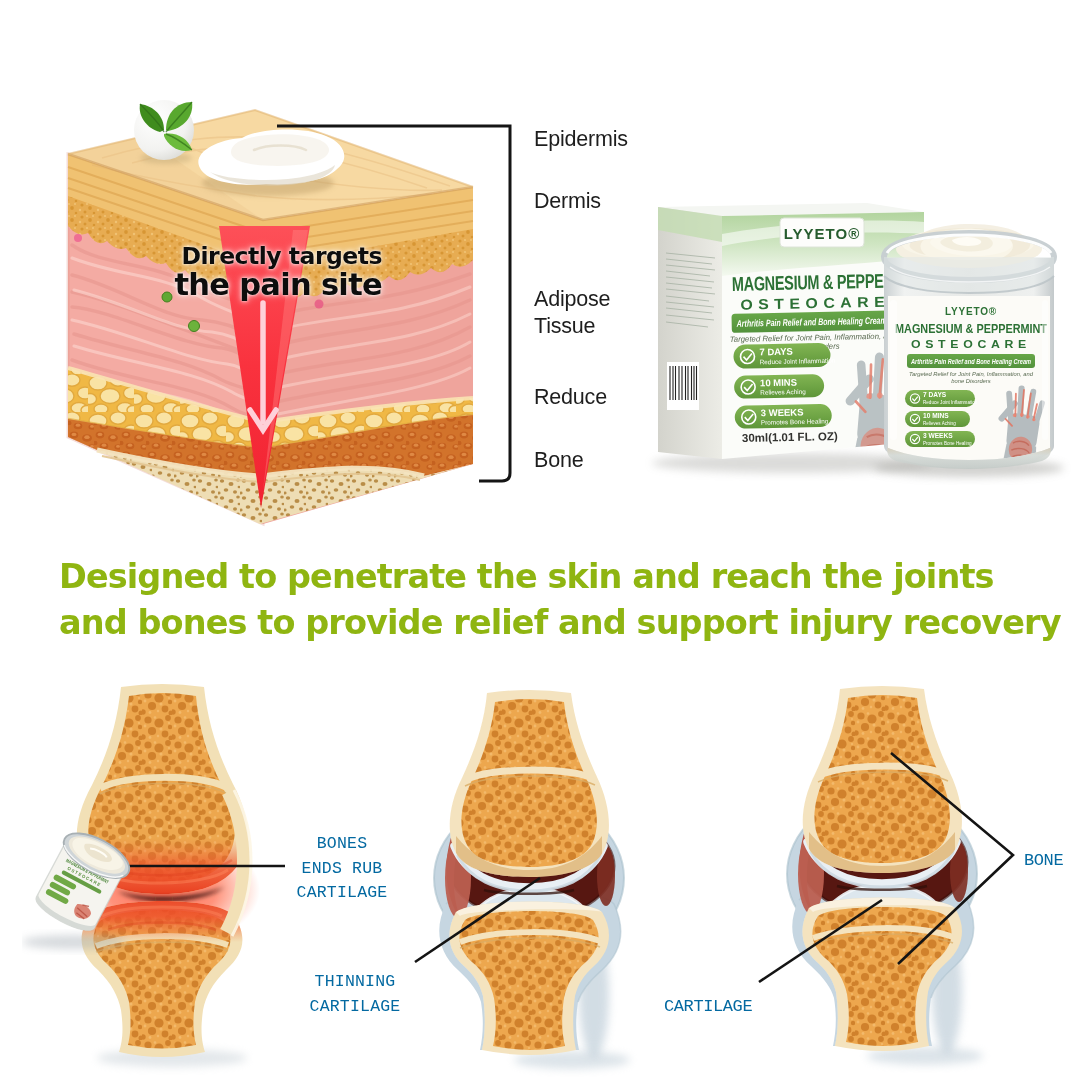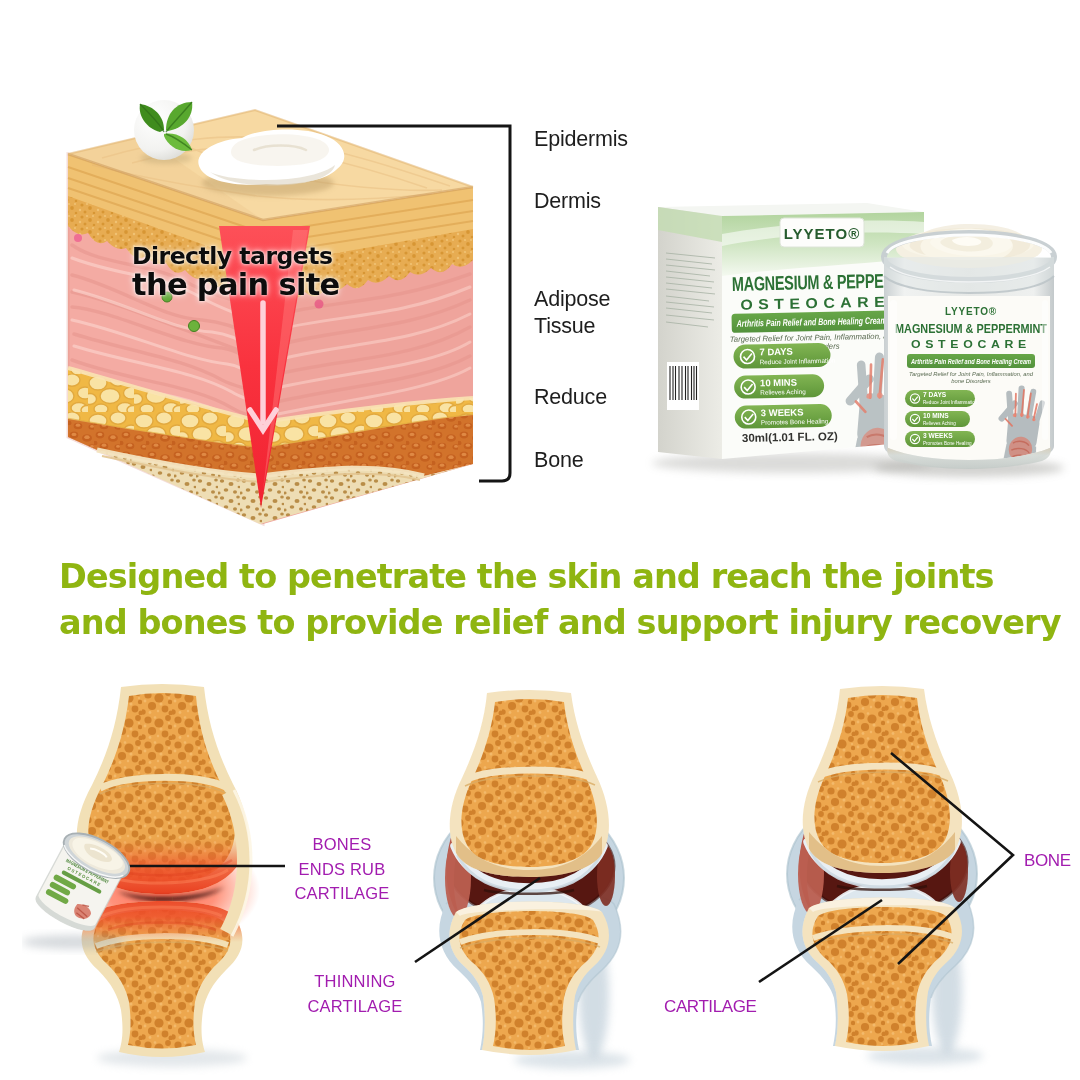--- a/index.html
+++ b/index.html
@@ -3,31 +3,31 @@
 <meta charset="utf-8">
 <style>
   html,body{margin:0;padding:0;background:#fff;}
   #canvas{position:relative;width:1080px;height:1080px;background:#ffffff;overflow:hidden;
           font-family:"DejaVu Sans","Liberation Sans",sans-serif;margin-left:22px;}
   svg{position:absolute;display:block;}
   
   .skin-label{position:absolute;left:512px;width:118px;font-size:21.5px;line-height:27px;
               color:#1e1e1e;font-family:"Liberation Sans",sans-serif;letter-spacing:-0.2px;}
   
-  #cube-text{position:absolute;left:110px;top:243px;width:250px;text-align:left;color:#0d0d0d;
+  #cube-text{position:absolute;left:110px;top:243px;width:250px;text-align:right;color:#0d0d0d;
              text-shadow:0 0 5px rgba(255,255,255,.8),0 0 2px rgba(255,255,255,.85),0 0 9px rgba(255,255,255,.55);}
   #cube-text .l1{font-size:23.5px;font-weight:bold;line-height:26px;letter-spacing:-0.5px;}
   #cube-text .l2{font-size:30.5px;font-weight:bold;line-height:32px;letter-spacing:-0.7px;}
   
   #headline{position:absolute;left:37px;top:554px;color:#8fb511;font-weight:bold;
             font-size:33.5px;line-height:46px;letter-spacing:-0.9px;white-space:nowrap;
             font-family:"DejaVu Sans",sans-serif;}
   
-  .joint-label{position:absolute;color:#a21caf;text-align:center;
-               font-family:Liberation Sans, sans-serif;}
+  .joint-label{position:absolute;color:#0369a1;text-align:center;
+               font-family:Liberation Mono, monospace;}
   #label-bones-rub{left:250px;top:832px;width:140px;font-size:16.5px;line-height:24.5px;letter-spacing:0.2px;}
   #label-thinning{left:263px;top:969px;width:140px;font-size:16.5px;line-height:25px;letter-spacing:0.2px;}
   #label-cartilage{left:642px;top:997px;font-size:17px;letter-spacing:-0.4px;}
   #label-bone{left:1002px;top:851px;font-size:17px;letter-spacing:-0.4px;}
   #canvas svg text{font-family:"Liberation Sans",sans-serif;}
 </style>
 </head>
 <body>
 
 <div id="canvas">

